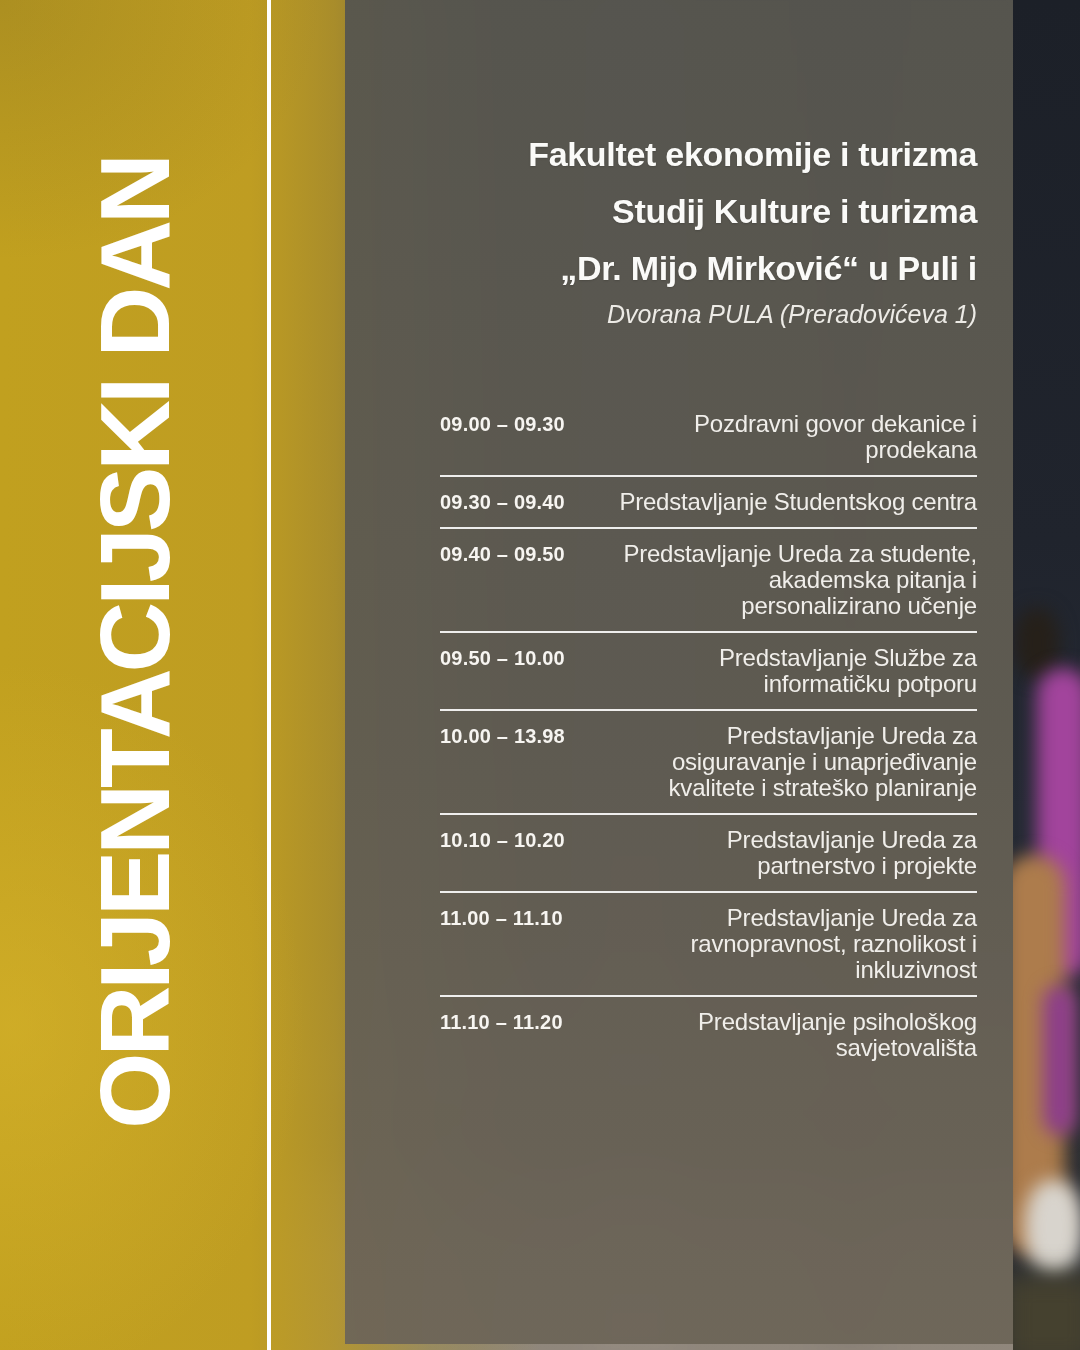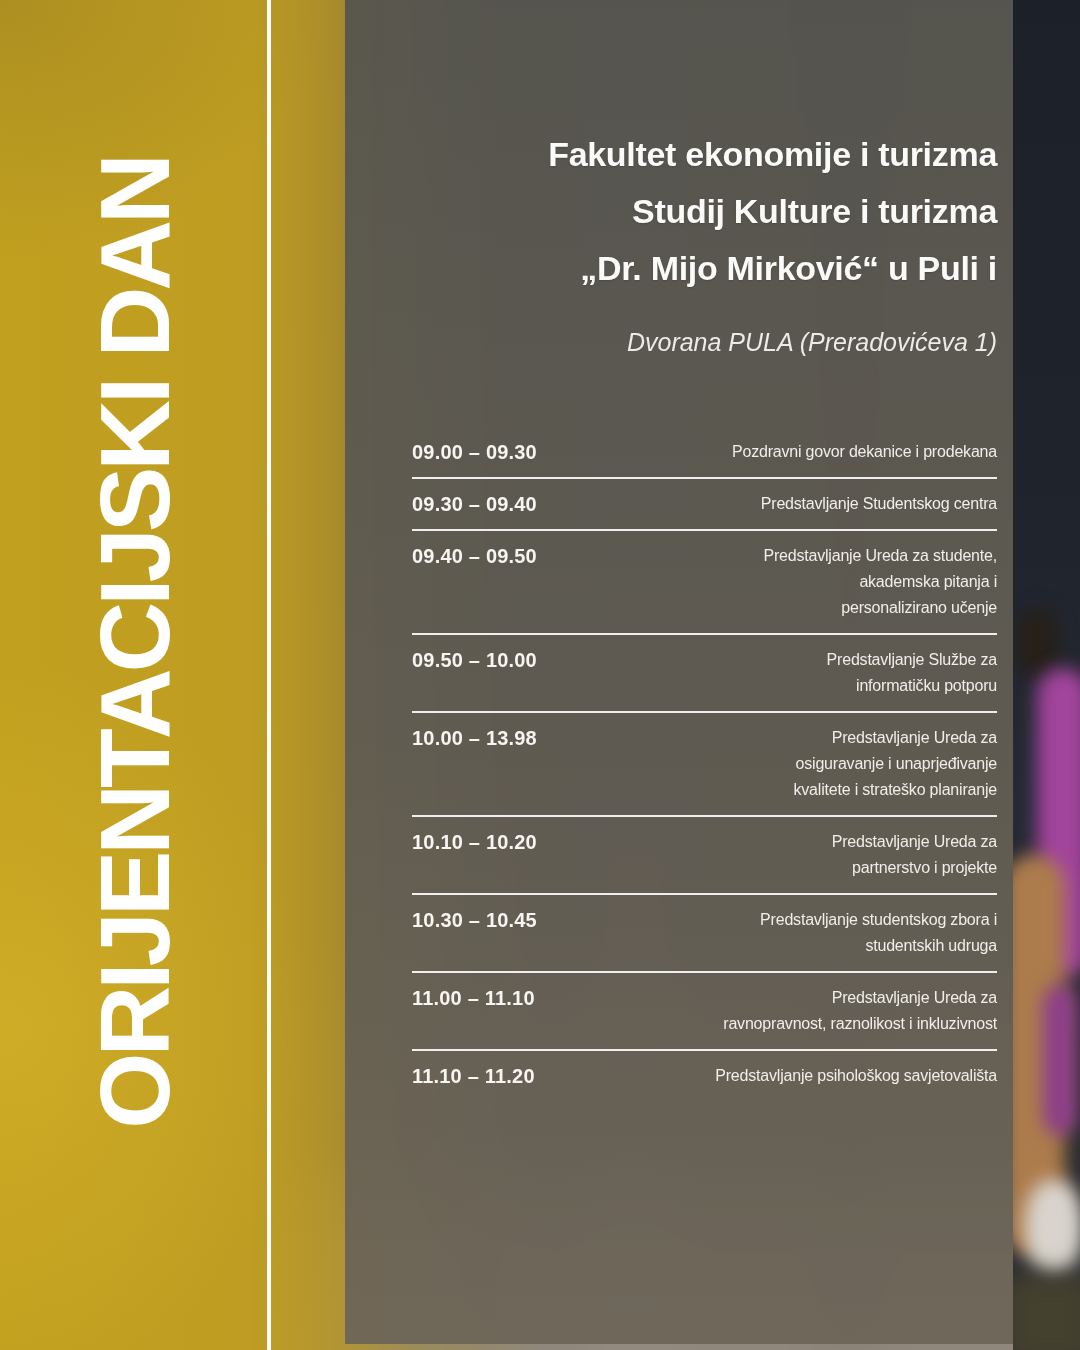--- a/index.html
+++ b/index.html
@@ -44,43 +44,43 @@
     position:absolute;left:135px;top:643px;
     transform:translate(-50%,-50%) rotate(-90deg);
     white-space:nowrap;color:#ffffff;font-weight:700;
     font-size:98px;letter-spacing:-4px;line-height:1;
   }
   
   .panel{
     position:absolute;left:345px;top:0;width:668px;height:1344px;
     background:linear-gradient(180deg, rgba(86,85,79,0.95) 0%, rgba(95,91,82,0.95) 55%, rgba(109,101,88,0.95) 100%);
     -webkit-backdrop-filter:blur(3px);backdrop-filter:blur(3px);
-    box-sizing:border-box;padding:126px 16px 0 0;
+    box-sizing:border-box;padding:126px 36px 0 0;
     color:#f2f0ec;
   }
   .panel-title{
     text-align:right;font-weight:700;font-size:34px;line-height:57px;
     letter-spacing:-0.3px;color:#fafaf8;
     text-shadow:0 1px 2px rgba(0,0,0,0.15);
   }
   .panel-subtitle{
     text-align:right;font-style:italic;font-size:25px;line-height:34px;
-    margin-top:28px;color:#edebe6;
+    margin-top:0;color:#edebe6;
   }
   .schedule{margin-top:68px;padding-left:67px;}
   .schedule .row{
-    display:flex;align-items:flex-start;padding:12px 0 12px 0;
+    display:flex;align-items:flex-start;padding:12px 0 12px 0;margin-left:28px;
   }
   .schedule .row + .row{border-top:2px solid rgba(255,255,255,0.9);}
   .schedule .time{
     flex:0 0 150px;font-weight:700;font-size:20px;line-height:26px;
     letter-spacing:0.2px;color:#f7f5f1;white-space:nowrap;
   }
   .schedule .event{
-    flex:1;text-align:right;font-size:16px;line-height:26px;
+    flex:1;text-align:right;font-size:24px;line-height:26px;
     letter-spacing:-0.2px;color:#f0eeea;white-space:pre-line;
   }
 </style>
 </head>
 <body>
 
 <div class="canvas">
 
   <div class="photo-mid">
     <div class="photo-streak s1"></div>
@@ -144,25 +144,20 @@
 kvalitete i strateško planiranje</div>
         </div>
 
         <div class="row">
           <div class="time">10.10 – 10.20</div>
           <div class="event">Predstavljanje Ureda za
 partnerstvo i projekte</div>
         </div>
 
 
-        <div class="row">
-          <div class="time">10.30 – 10.45</div>
-          <div class="event">Predstavljanje studentskog zbora i
-studentskih udruga</div>
-        </div>
 
         <div class="row">
           <div class="time">11.00 – 11.10</div>
           <div class="event">Predstavljanje Ureda za
 ravnopravnost, raznolikost i inkluzivnost</div>
         </div>
 
         <div class="row">
           <div class="time">11.10 – 11.20</div>
           <div class="event">Predstavljanje psihološkog savjetovališta</div>

